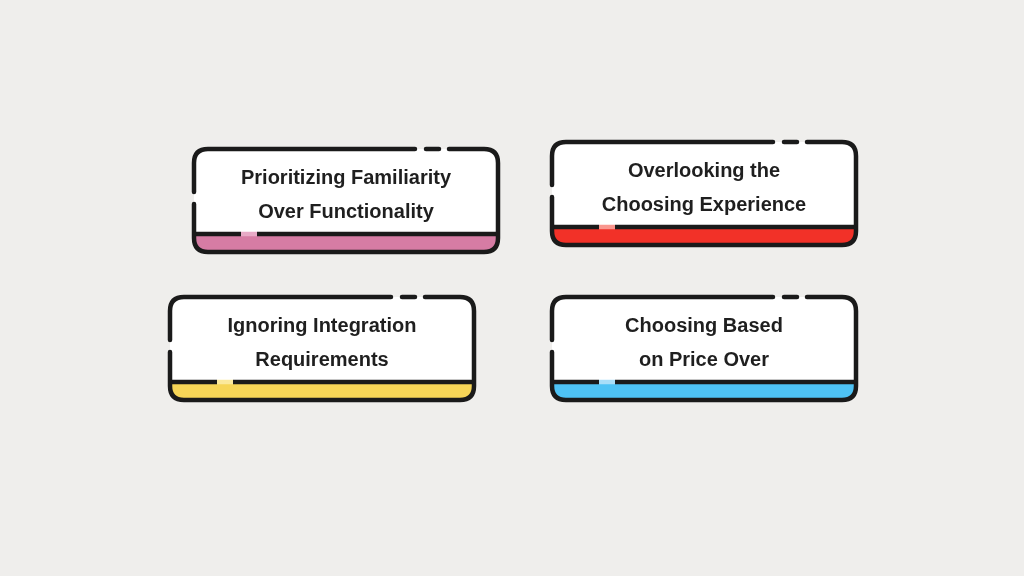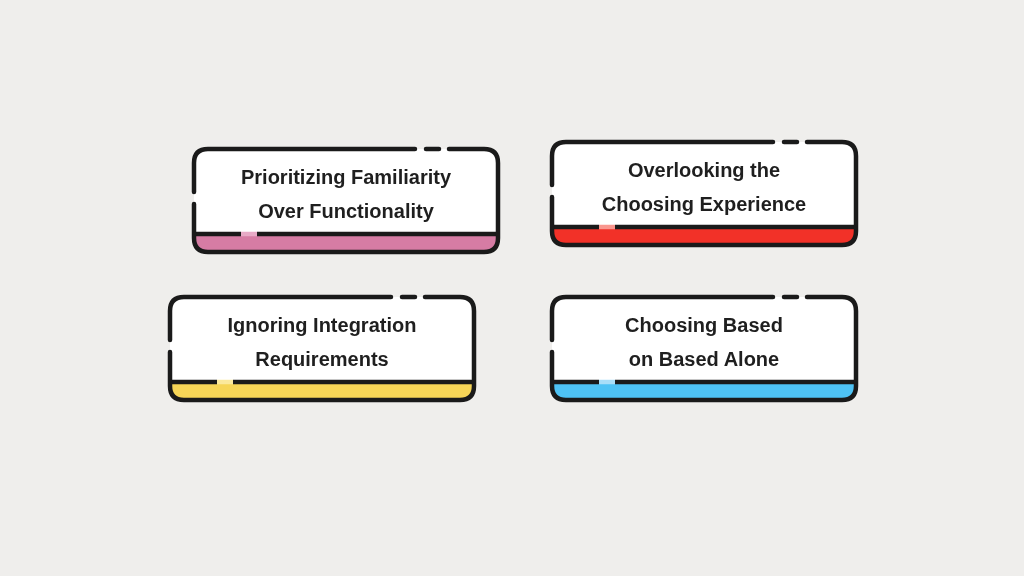--- a/index.html
+++ b/index.html
@@ -133,16 +133,16 @@
       <rect class="paper" x="3" y="3" width="304" height="103" rx="14"></rect>
       <rect x="3" y="86" width="304" height="20" clip-path="url(#clip3)" fill="#4ec2f4"></rect>
       <path class="ink sep" d="M 3 88 L 50 88"></path>
       <path class="tint" d="M 50 88 L 66 88" stroke="#a8def8"></path>
       <path class="ink sep" d="M 66 88 L 307 88"></path>
       <path class="ink edge" d="M 3 46 L 3 17 Q 3 3 17 3 L 224 3"></path>
       <path class="ink edge" d="M 235 3 L 248 3"></path>
       <path class="ink edge" d="M 258 3 L 293 3 Q 307 3 307 17 L 307 92 Q 307 106 293 106 L 17 106 Q 3 106 3 92 L 3 58"></path>
     </svg>
     <div class="card-title">Choosing Based
-on Based Alone</div>
+on Price Over</div>
   </div>
 
 </div>
 
 </body></html>

